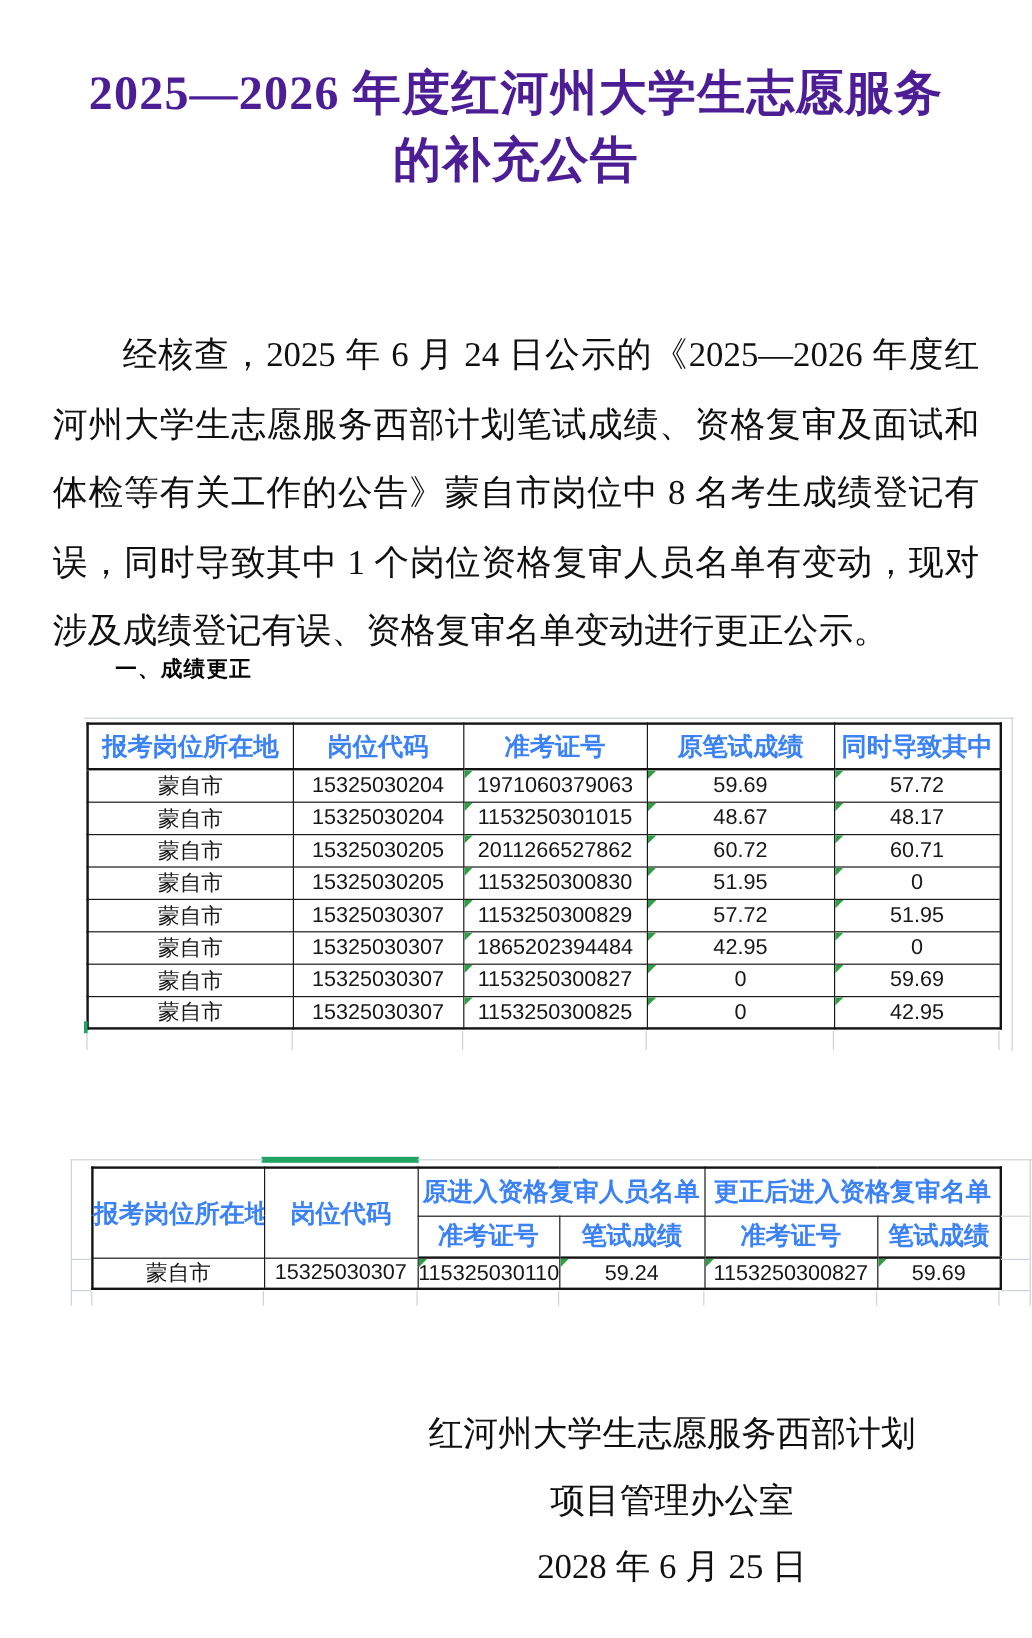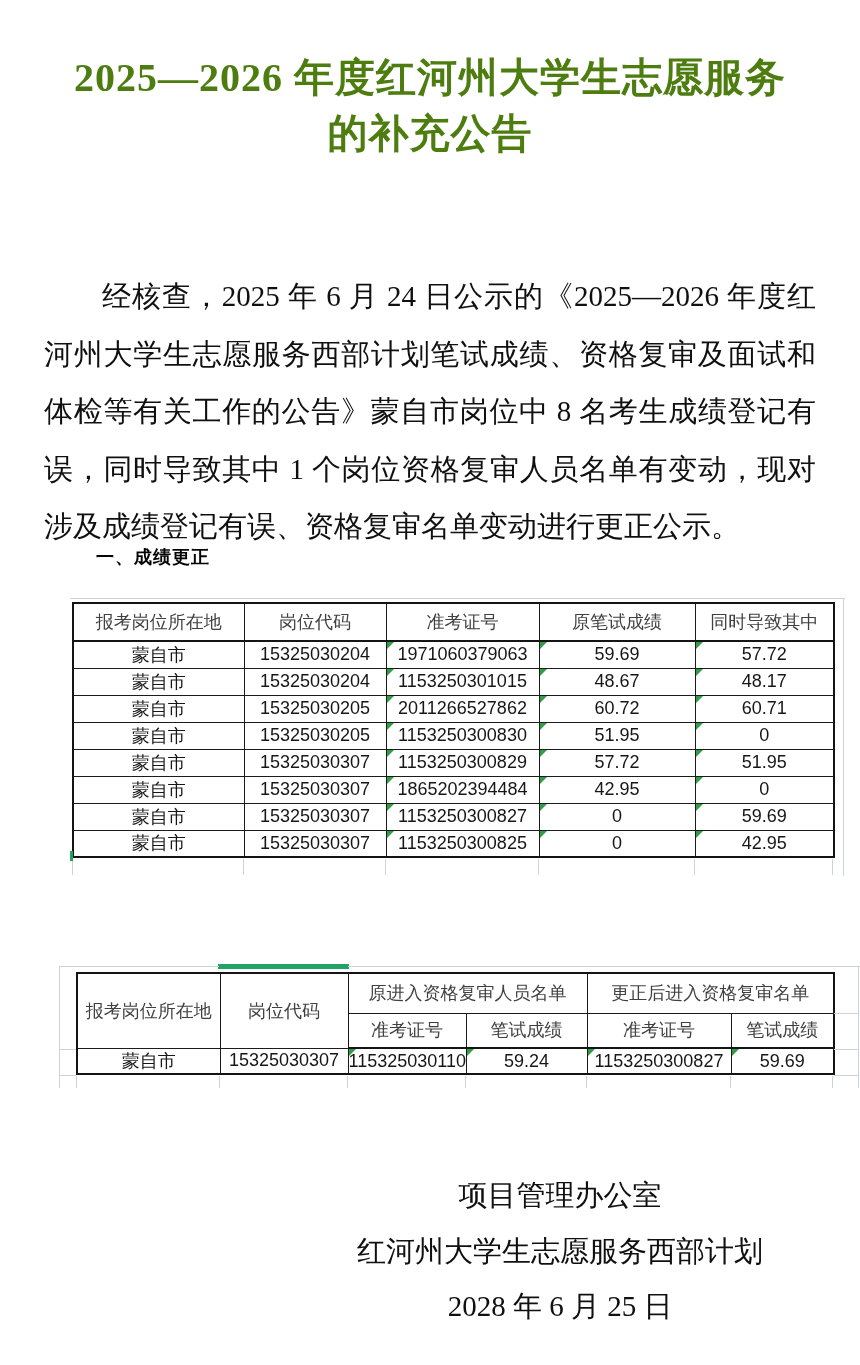--- a/index.html
+++ b/index.html
@@ -7,21 +7,21 @@
     width:860px;height:1365px;background:#ffffff;color:#0d0d0d;
     font-family:"Liberation Serif","DejaVu Serif",serif;
     position:relative;overflow:hidden;
   }
   .doc{position:absolute;inset:0;}
 
   
   .title{
     position:absolute;top:50px;left:0;right:0;
     text-align:center;font-weight:700;font-size:40px;line-height:56px;
-    letter-spacing:1px;color:#4d7c0f;
+    letter-spacing:1px;color:#4c1d95;
   }
 
   
   .para{
     position:absolute;top:268px;left:44px;width:772px;
     font-size:29px;line-height:57.5px;text-align:justify;
     text-indent:58px;color:#101010;
   }
 
   
@@ -39,21 +39,21 @@
   .twrap2{top:972px;left:76px;}
   table.tbl{
     border-collapse:collapse;table-layout:fixed;
     font-family:"Liberation Sans","DejaVu Sans",sans-serif;
     border:2.5px solid #141414;
   }
   table.tbl th,table.tbl td{
     border:1.6px solid #1b1b1b;text-align:center;vertical-align:middle;
     position:relative;padding:0;overflow:hidden;white-space:nowrap;
   }
-  table.tbl th{font-weight:400;font-size:18px;color:#404040;}
+  table.tbl th{font-weight:700;font-size:21px;color:#3b82f6;}
   table.tbl td{font-size:18px;color:#161616;}
   .tbl1{width:761px;}
   .tbl1 thead tr{height:38px;}
   .tbl1 tbody tr{height:27px;}
   .tbl1 thead th{border-bottom:2px solid #141414;}
   .tbl2{width:757px;}
   .tbl2 tr.hrow1{height:40px;}
   .tbl2 tr.hrow2{height:35px;}
   .tbl2 tr.drow{height:26px;}
   .tbl2 th{font-size:20px;}
@@ -230,18 +230,18 @@
     <div class="stub" style="left:0;bottom:-13px;width:1px;height:12px;"></div>
     <div class="stub" style="left:143px;bottom:-13px;width:1px;height:12px;"></div>
     <div class="stub" style="left:271px;bottom:-13px;width:1px;height:12px;"></div>
     <div class="stub" style="left:389px;bottom:-13px;width:1px;height:12px;"></div>
     <div class="stub" style="left:510px;bottom:-13px;width:1px;height:12px;"></div>
     <div class="stub" style="left:654px;bottom:-13px;width:1px;height:12px;"></div>
     <div class="stub" style="left:756px;bottom:-13px;width:1px;height:12px;"></div>
   </div>
 
   <div class="signature">
+    <div>红河州大学生志愿服务西部计划</div>
     <div>项目管理办公室</div>
-    <div>红河州大学生志愿服务西部计划</div>
     <div>2028 年 6 月 25 日</div>
   </div>
 
 </div>
 
 </body></html>

